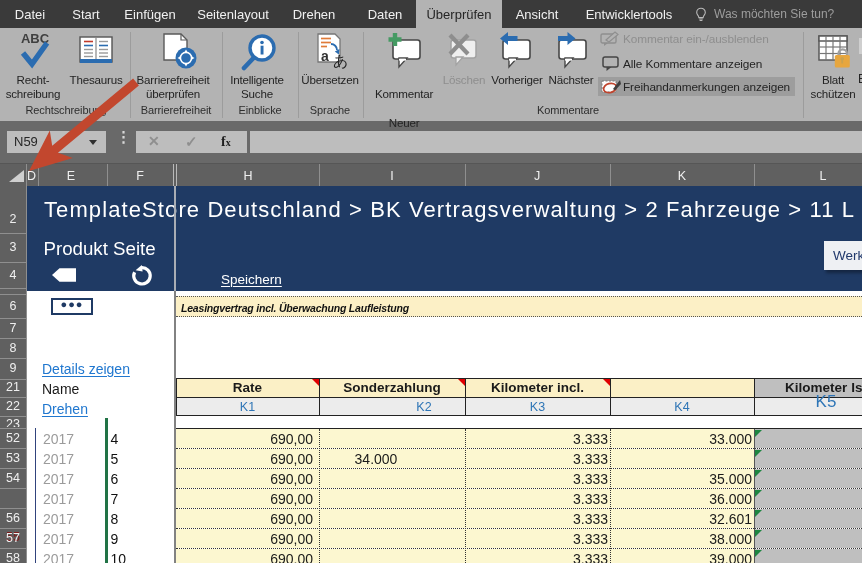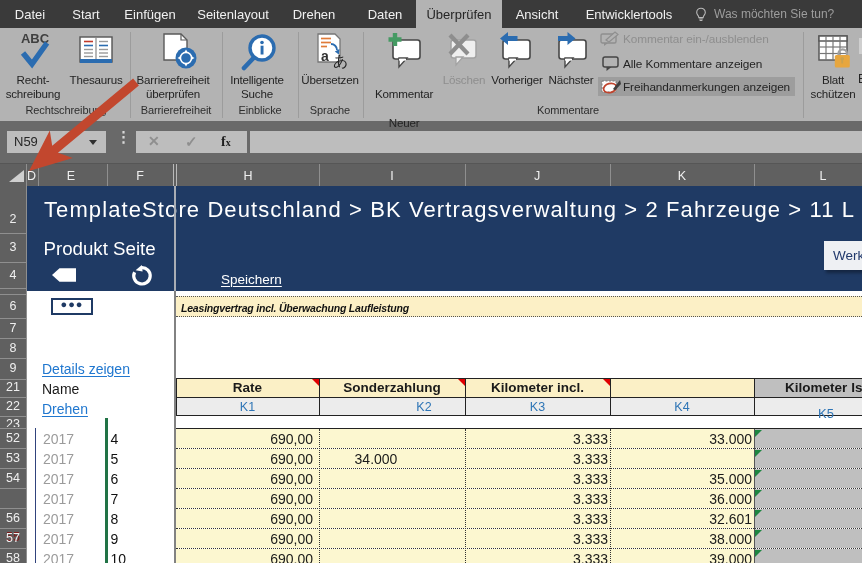--- a/index.html
+++ b/index.html
@@ -260,21 +260,21 @@
 <div class="txt" style="left:826px;top:380px;height:16px;line-height:16px;font-size:13.5px;color:#1a1a1a;transform:translateX(-50%);font-weight:bold;">Kilometer Ist</div>
 <div class="ab" style="left:176px;top:397px;width:143px;height:19px;background:#ececec;border-top:1px solid #222;border-left:1px solid #222;border-bottom:1px solid #222;box-sizing:border-box;"></div>
 <div class="txt" style="left:247.5px;top:399px;height:32px;line-height:16px;font-size:12.5px;color:#2e75b6;transform:translateX(-50%);">K1</div>
 <div class="ab" style="left:319px;top:397px;width:146px;height:19px;background:#ececec;border-top:1px solid #222;border-left:1px solid #222;border-bottom:1px solid #222;box-sizing:border-box;"></div>
 <div class="txt" style="left:392px;top:399px;height:16px;line-height:16px;font-size:12.5px;color:#2e75b6;transform:translateX(-50%);margin-left:32px;">K2</div>
 <div class="ab" style="left:465px;top:397px;width:145px;height:19px;background:#ececec;border-top:1px solid #222;border-left:1px solid #222;border-bottom:1px solid #222;box-sizing:border-box;"></div>
 <div class="txt" style="left:537.5px;top:399px;height:16px;line-height:16px;font-size:12.5px;color:#2e75b6;transform:translateX(-50%);">K3</div>
 <div class="ab" style="left:610px;top:397px;width:144px;height:19px;background:#ececec;border-top:1px solid #222;border-left:1px solid #222;border-bottom:1px solid #222;box-sizing:border-box;"></div>
 <div class="txt" style="left:682px;top:399px;height:16px;line-height:16px;font-size:12.5px;color:#2e75b6;transform:translateX(-50%);">K4</div>
 <div class="ab" style="left:754px;top:397px;width:108px;height:19px;background:#ececec;border-top:1px solid #222;border-left:1px solid #222;border-bottom:1px solid #222;box-sizing:border-box;"></div>
-<div class="txt" style="left:826px;top:406px;height:16px;line-height:16px;font-size:13px;color:#2e75b6;transform:translateX(-50%);">K5</div>
+<div class="txt" style="left:826px;top:394px;height:16px;line-height:16px;font-size:17px;color:#2e75b6;transform:translateX(-50%);">K5</div>
 <div class="ab" style="left:176px;top:428px;width:686px;height:1px;background:#222;"></div>
 <div class="ab" style="left:176px;top:429px;width:578px;height:19px;background:#fcf7d0;"></div>
 <div class="ab" style="left:754px;top:429px;width:108px;height:19px;background:#bfbfbf;"></div>
 <svg class="ab" style="left:755px;top:430px;" width="7" height="7">
     <polygon points="0,0 7,0 0,7" fill="#1d8540"></polygon>
   </svg>
 <div class="ab" style="left:176px;top:448px;width:686px;height:1px;background:none;border-top:1px dotted #333;"></div>
 <div class="txt" style="left:0;top:430px;width:313px;text-align:right;font-size:14px;color:#1a1a1a;height:18px;line-height:18px;">690,00</div>
 <div class="txt" style="left:0;top:430px;width:608px;text-align:right;font-size:14px;color:#1a1a1a;height:18px;line-height:18px;">3.333</div>
 <div class="txt" style="left:0;top:430px;width:752px;text-align:right;font-size:14px;color:#1a1a1a;height:18px;line-height:18px;">33.000</div>

